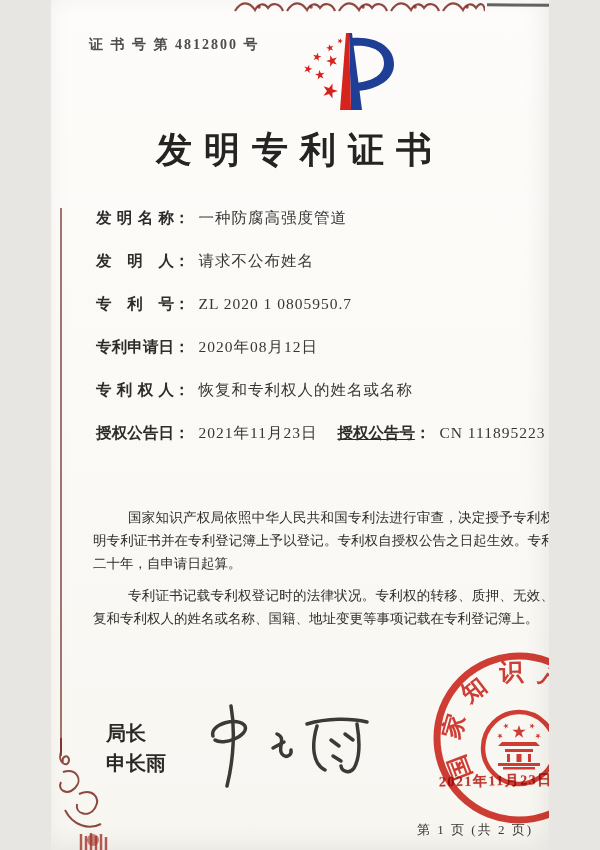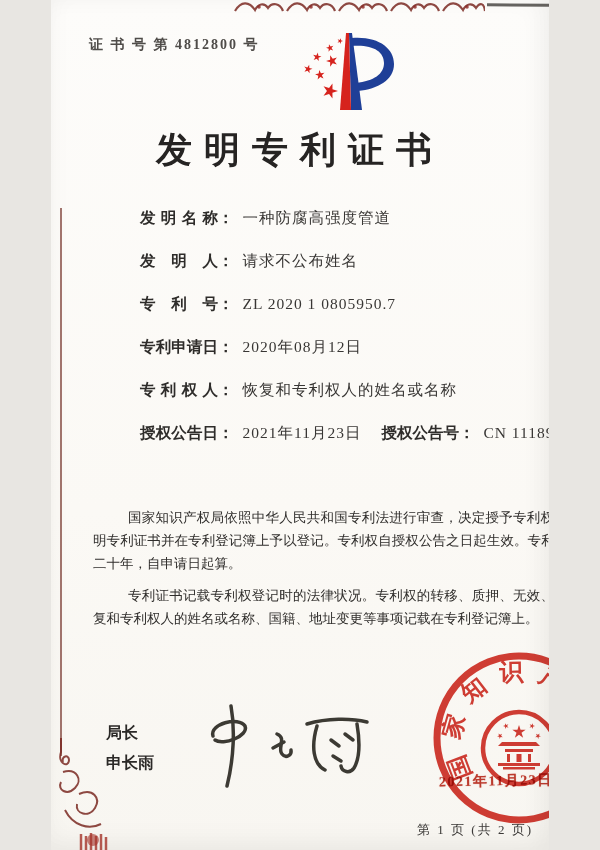--- a/index.html
+++ b/index.html
@@ -9,28 +9,28 @@
     box-shadow:inset -10px 0 22px rgba(0,0,0,.035), inset 0 -12px 24px rgba(0,0,0,.035);
     font-family:"Liberation Serif", serif;color:#333;
   }
   .abs{position:absolute;}
   .cert-no{left:38px;top:36px;font-size:14px;letter-spacing:2px;color:#4f4c49;font-weight:bold;}
   .title{left:0;right:0;top:126px;text-align:center;font-size:36px;font-weight:bold;
     letter-spacing:12px;padding-left:0;color:#262423;}
   .fields{left:45px;top:208px;width:522px;}
   .frow{height:43px;font-size:15.5px;color:#333;white-space:nowrap;}
   .flabel{display:inline-block;width:78px;text-align:justify;text-align-last:justify;
-    font-weight:bold;color:#2e2c2a;vertical-align:top;margin-left:44px;}
+    font-weight:bold;color:#2e2c2a;vertical-align:top;}
   .fcolon{font-weight:bold;margin-right:9px;color:#2e2c2a;}
   .fvalue{letter-spacing:1px;color:#383634;}
-  .flabel2{font-weight:bold;color:#2e2c2a;margin-left:20px;}
+  .flabel2{font-weight:bold;color:#2e2c2a;margin-left:20px;text-decoration:underline;}
   .bodytext{left:33px;top:497px;width:534px;font-size:13.5px;line-height:23px;
     text-align:justify;color:#2f2d2b;}
   .bodytext p{margin:9px;text-indent:2.6em;}
-  .signblock{left:55px;top:718px;font-size:16px;line-height:30px;color:#2b2927;font-weight:bold;}
+  .signblock{left:55px;top:718px;font-size:20px;line-height:30px;color:#2b2927;font-weight:bold;}
   .signature{left:148px;top:698px;}
   .seal{left:380px;top:650px;mix-blend-mode:multiply;}
   .sealdate{left:388px;top:772px;width:140px;font-size:14px;font-weight:bold;color:#c13c2f;
     letter-spacing:1.5px;transform:rotate(-1.2deg);z-index:5;mix-blend-mode:multiply;
     text-shadow:0 0 1px rgba(193,60,47,.55);}
   .footer{left:0;right:16px;top:821px;text-align:right;font-size:13px;letter-spacing:2px;color:#3b3937;}
   .top-line{left:436px;top:4px;width:164px;height:3px;background:#403d3a;opacity:.8;
     transform:rotate(.5deg);}
   .left-line{left:9px;top:208px;width:2px;height:548px;background:rgba(112,44,36,.65);}
   .qr{left:510px;top:48px;}

